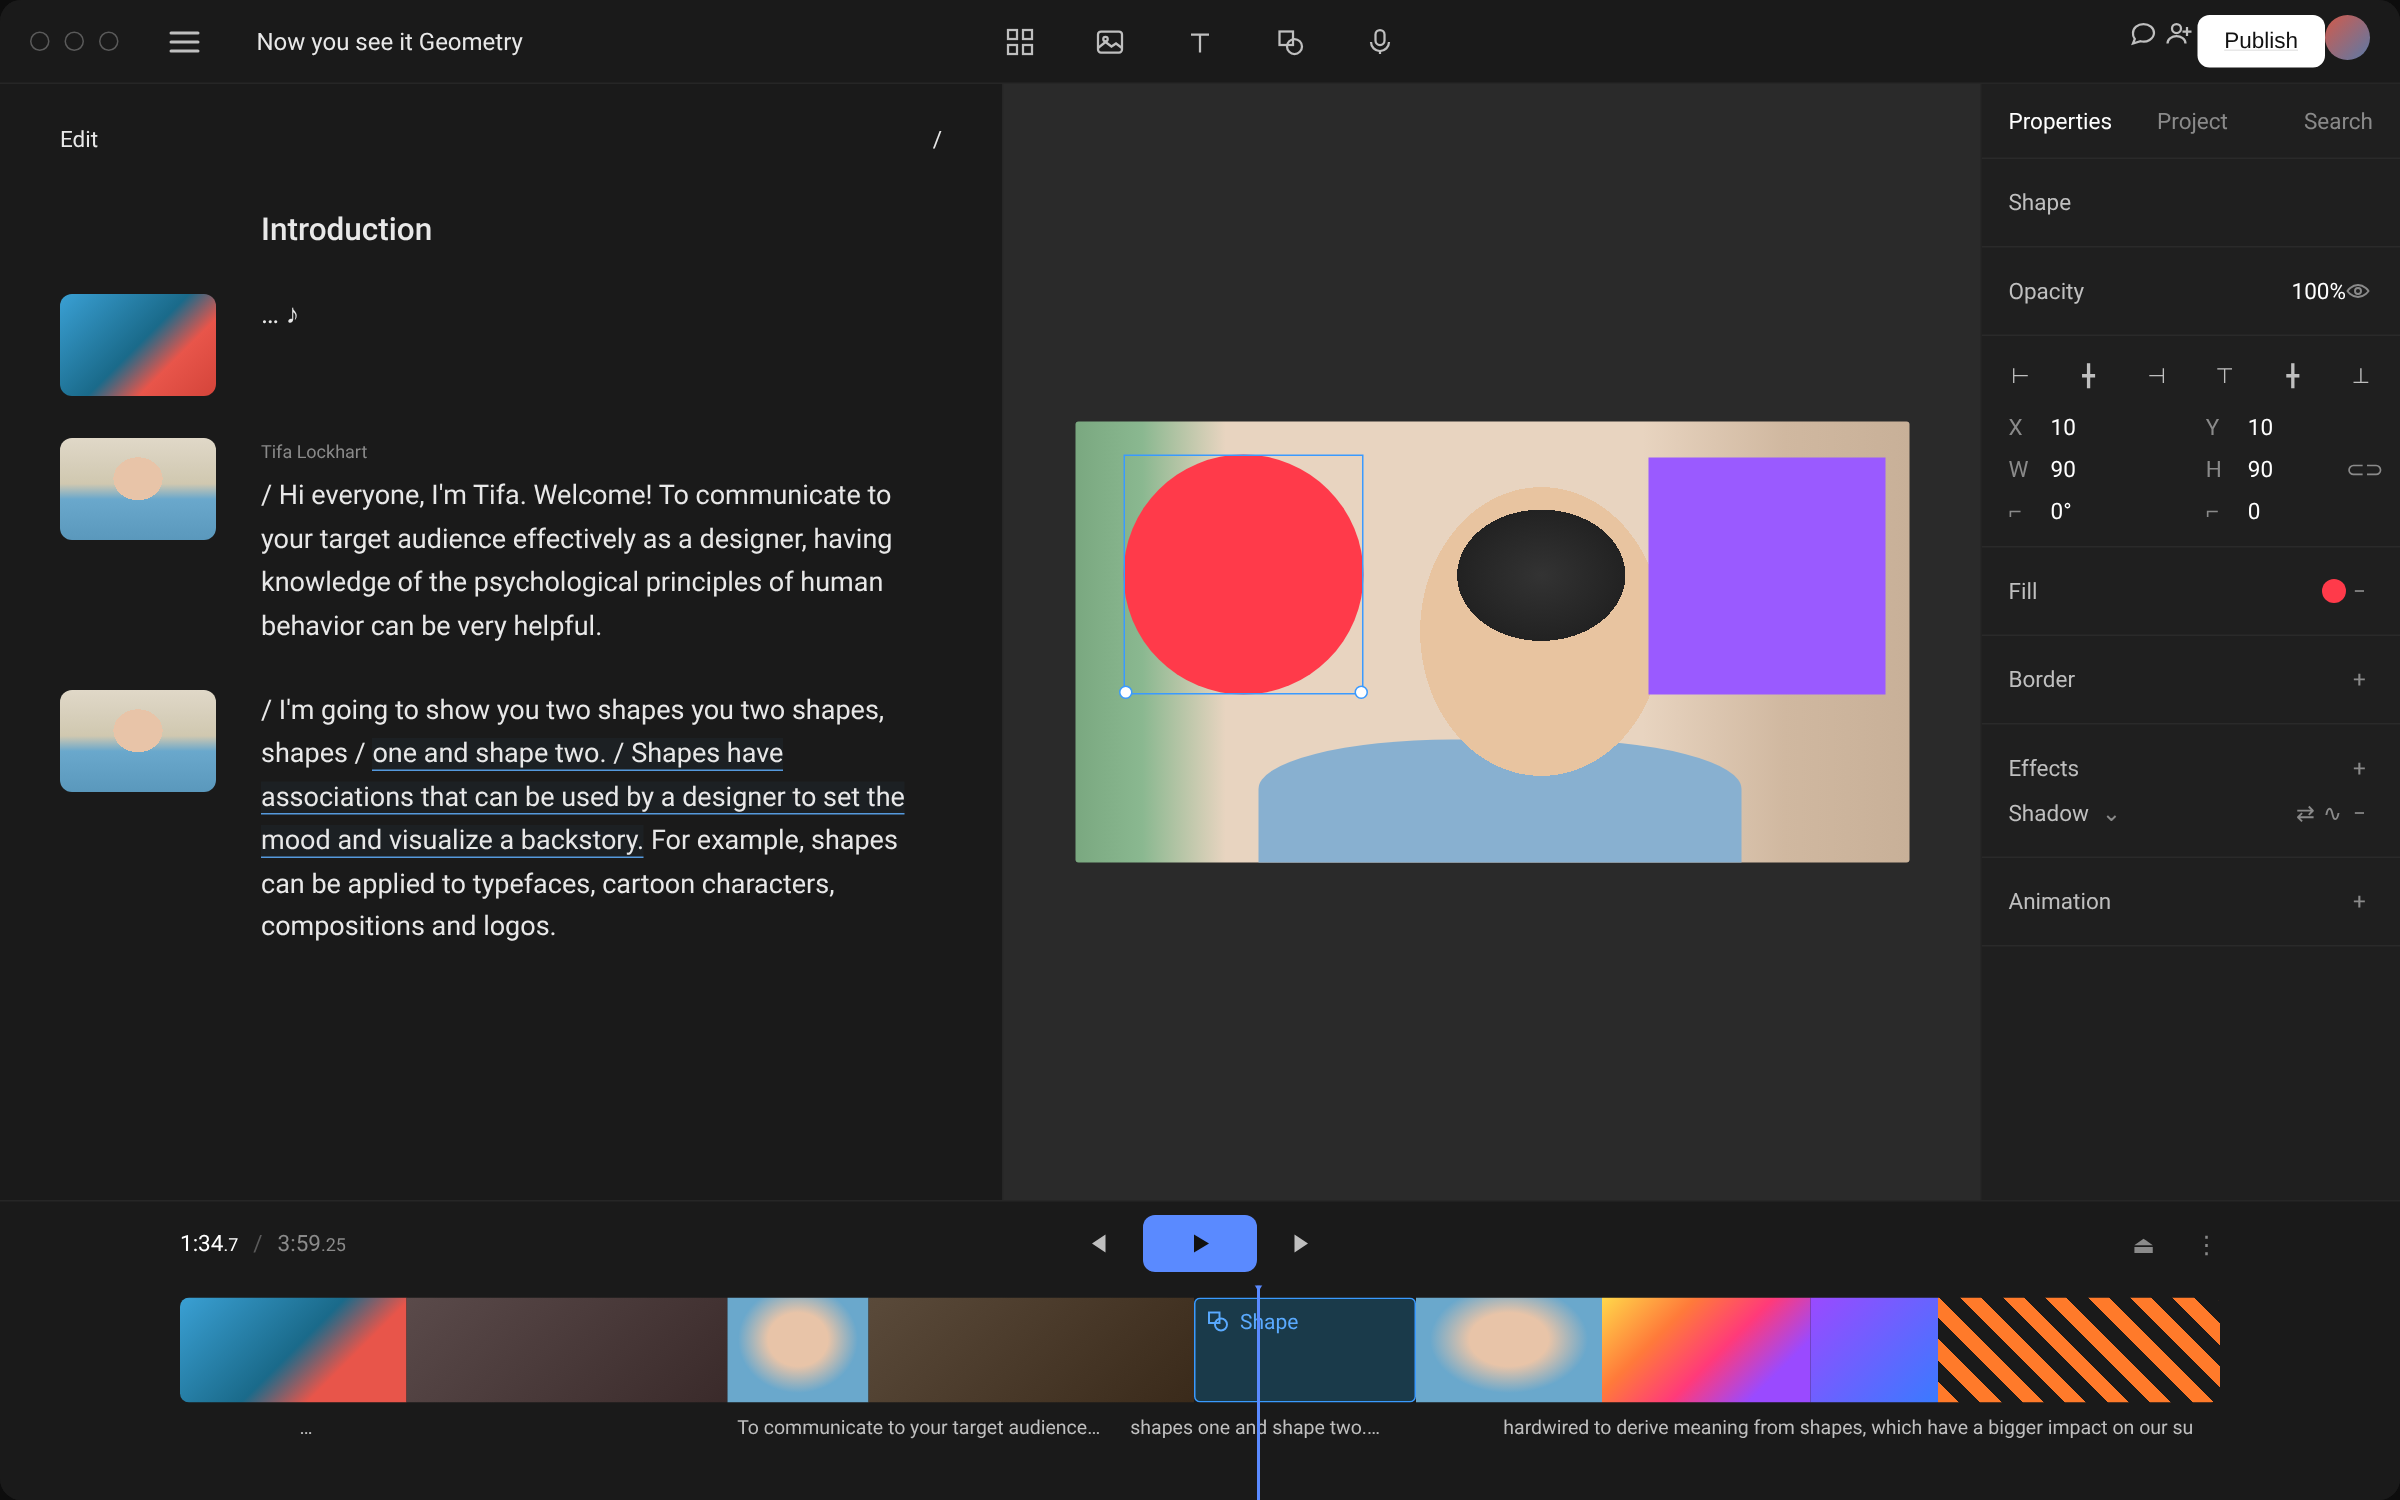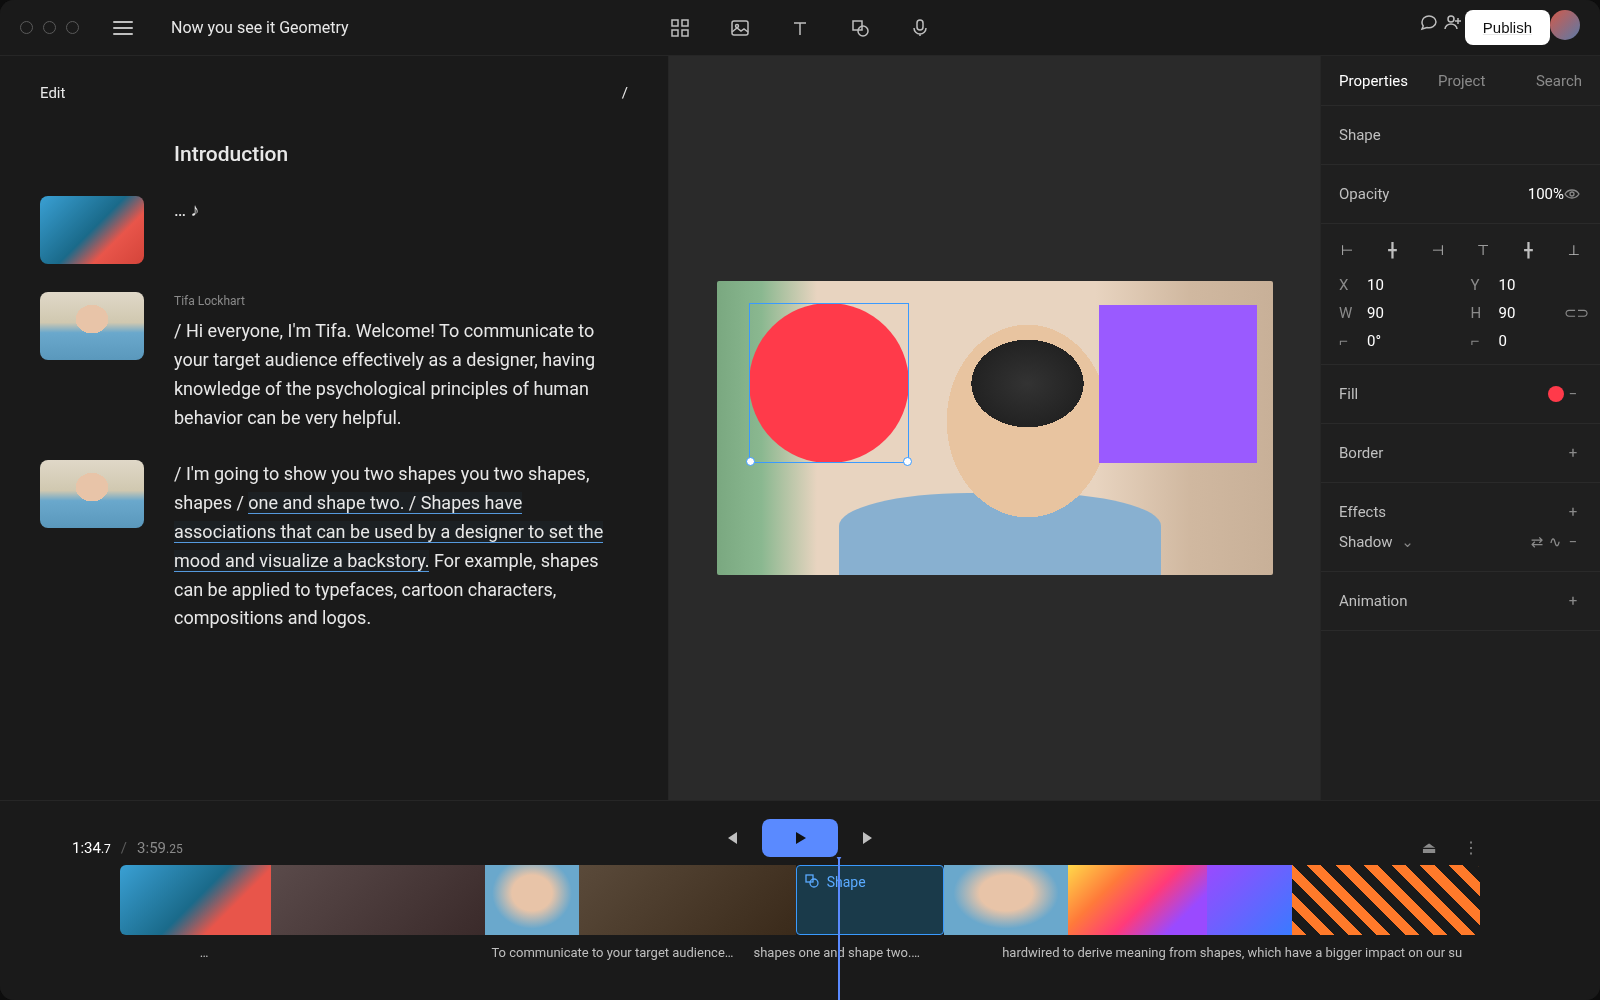--- a/index.html
+++ b/index.html
@@ -55,21 +55,21 @@
 .align-row { display: flex; justify-content: space-between; padding: 4px 0 12px; }
 .align-ico { width: 16px; height: 16px; display: flex; align-items: center; justify-content: center; color: #bfbfbf; cursor: pointer; font-size: 14px; }
 .coord-grid { display: grid; grid-template-columns: 1fr 1fr; gap: 10px 20px; padding-top: 6px; }
 .coord { display: flex; gap: 10px; align-items: center; }
 .coord .k { color: #8a8a8a; width: 18px; }
 .coord .v { color: #fff; }
 .fill-sw { width: 16px; height: 16px; border-radius: 50%; background: #ff3a4a; }
 .act-ico { color: #8a8a8a; cursor: pointer; width: 18px; text-align: center; }
 
 .timeline { height: 200px; background: #1a1a1a; border-top: 1px solid #262626; display: flex; flex-direction: column; }
-.tl-controls { height: 56px; display: flex; align-items: flex-end; padding: 0 120px 0 72px; position: relative; }
+.tl-controls { height: 56px; display: flex; align-items: center; padding: 0 120px 0 120px; position: relative; }
 .tl-time { font-size: 15px; display: flex; gap: 10px; align-items: baseline; }
 .tl-time .cur { color: #fff; }
 .tl-time .cur .dec { font-size: 12px; }
 .tl-time .sep { color: #5a5a5a; }
 .tl-time .tot { color: #8a8a8a; }
 .tl-time .tot .dec { font-size: 12px; }
 .play-group { position: absolute; left: 50%; transform: translateX(-50%); display: flex; gap: 22px; align-items: center; }
 .play-btn { width: 76px; height: 38px; background: #5a8aff; border-radius: 8px; display: flex; align-items: center; justify-content: center; cursor: pointer; }
 .skip { color: #bfbfbf; cursor: pointer; }
 .tl-right { margin-left: auto; display: flex; gap: 24px; color: #9a9a9a; }

